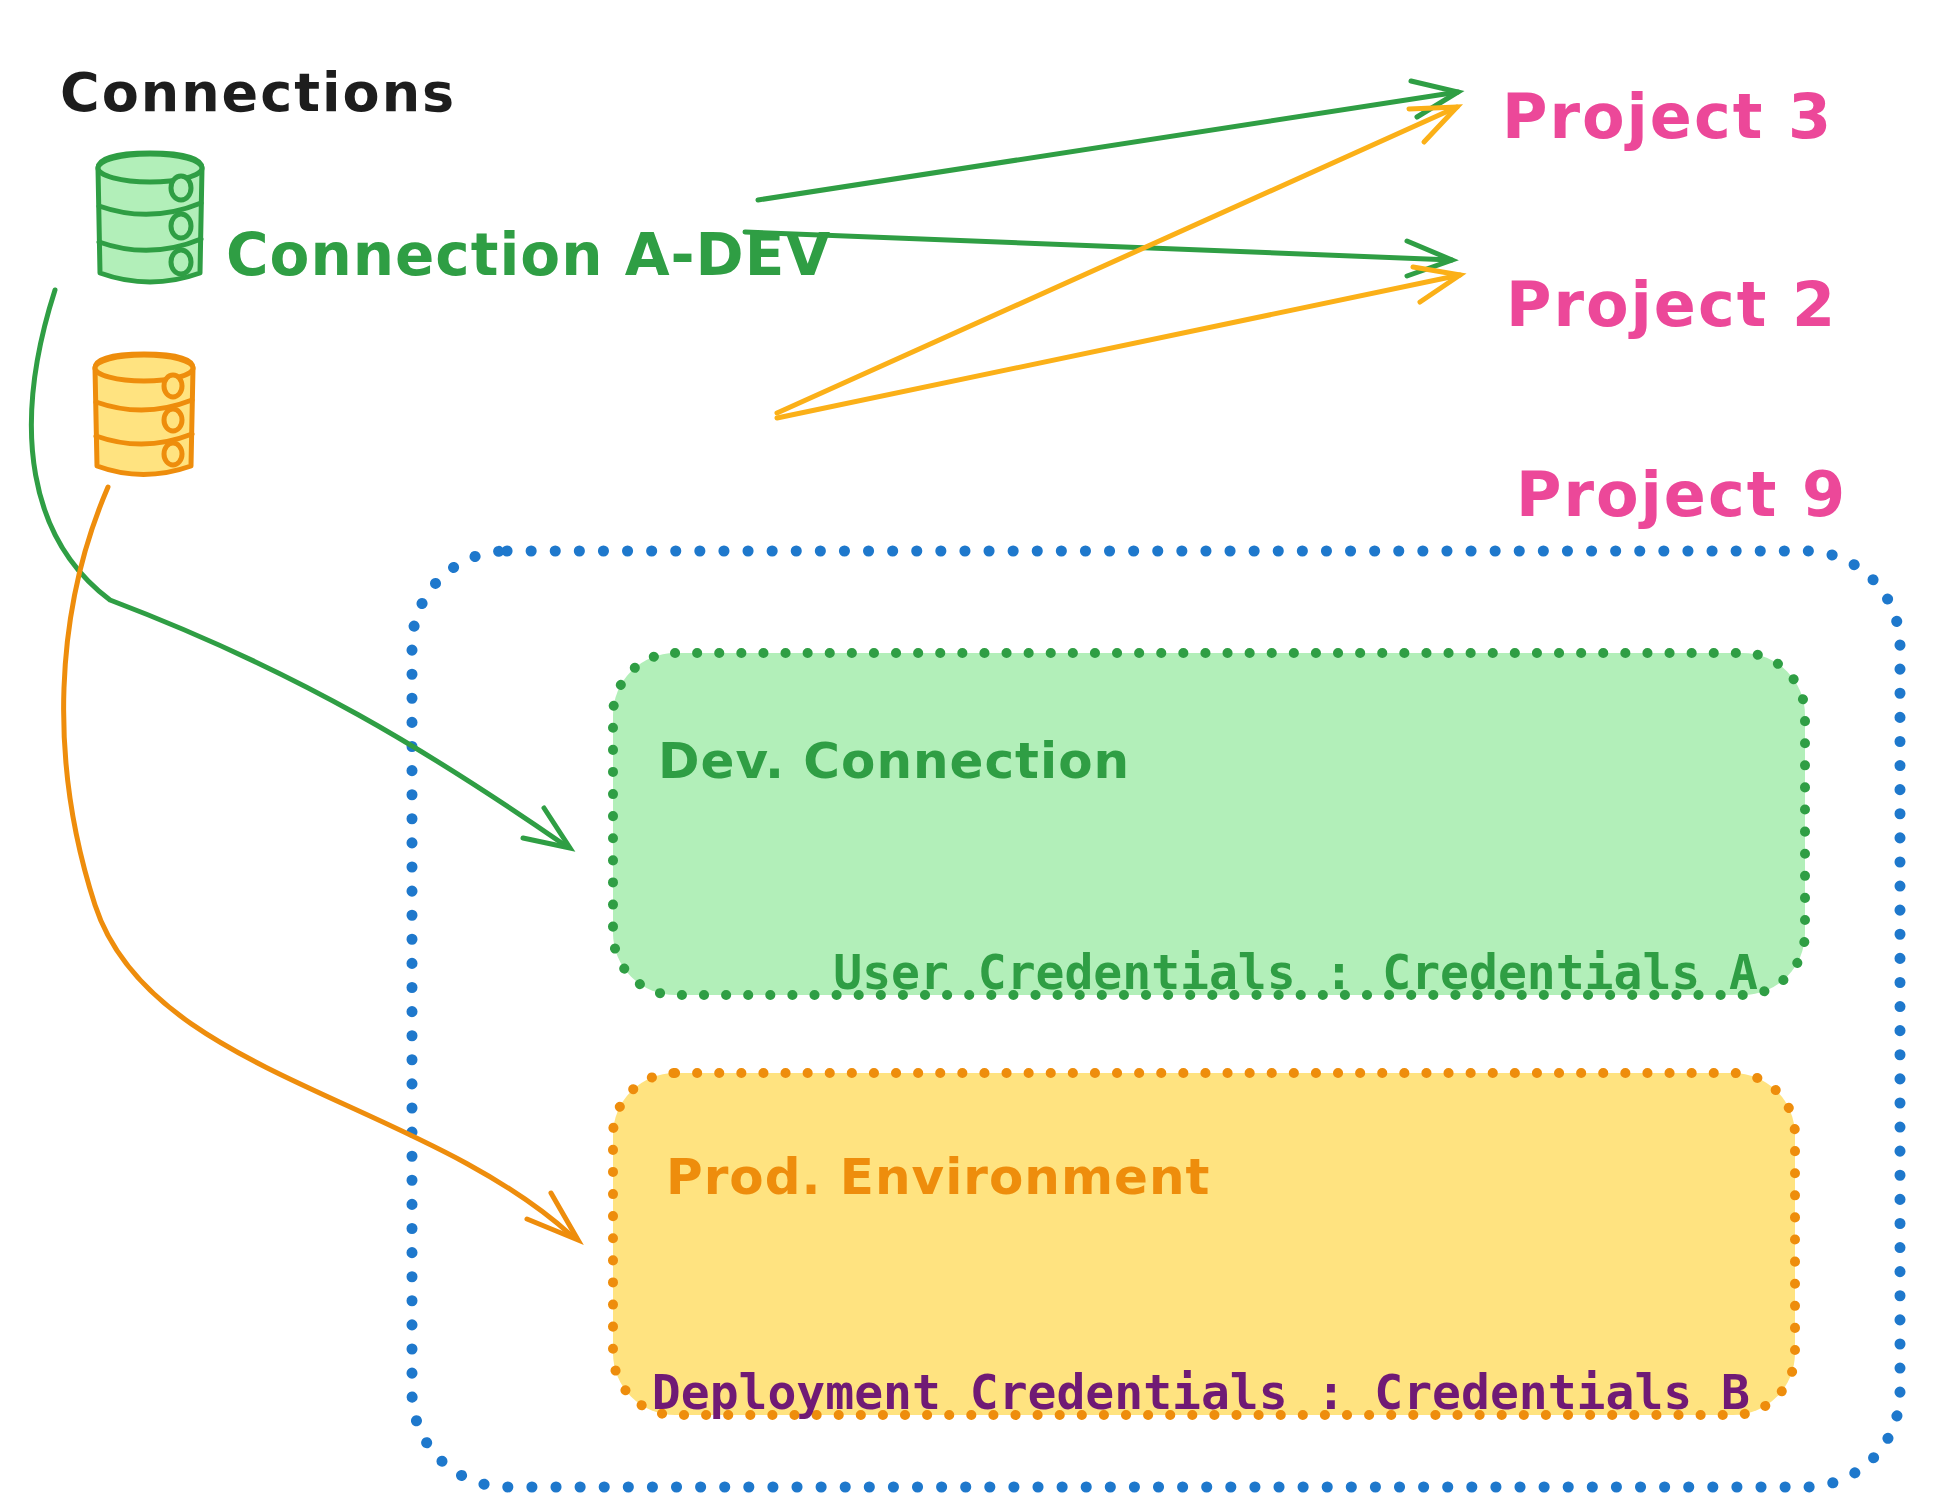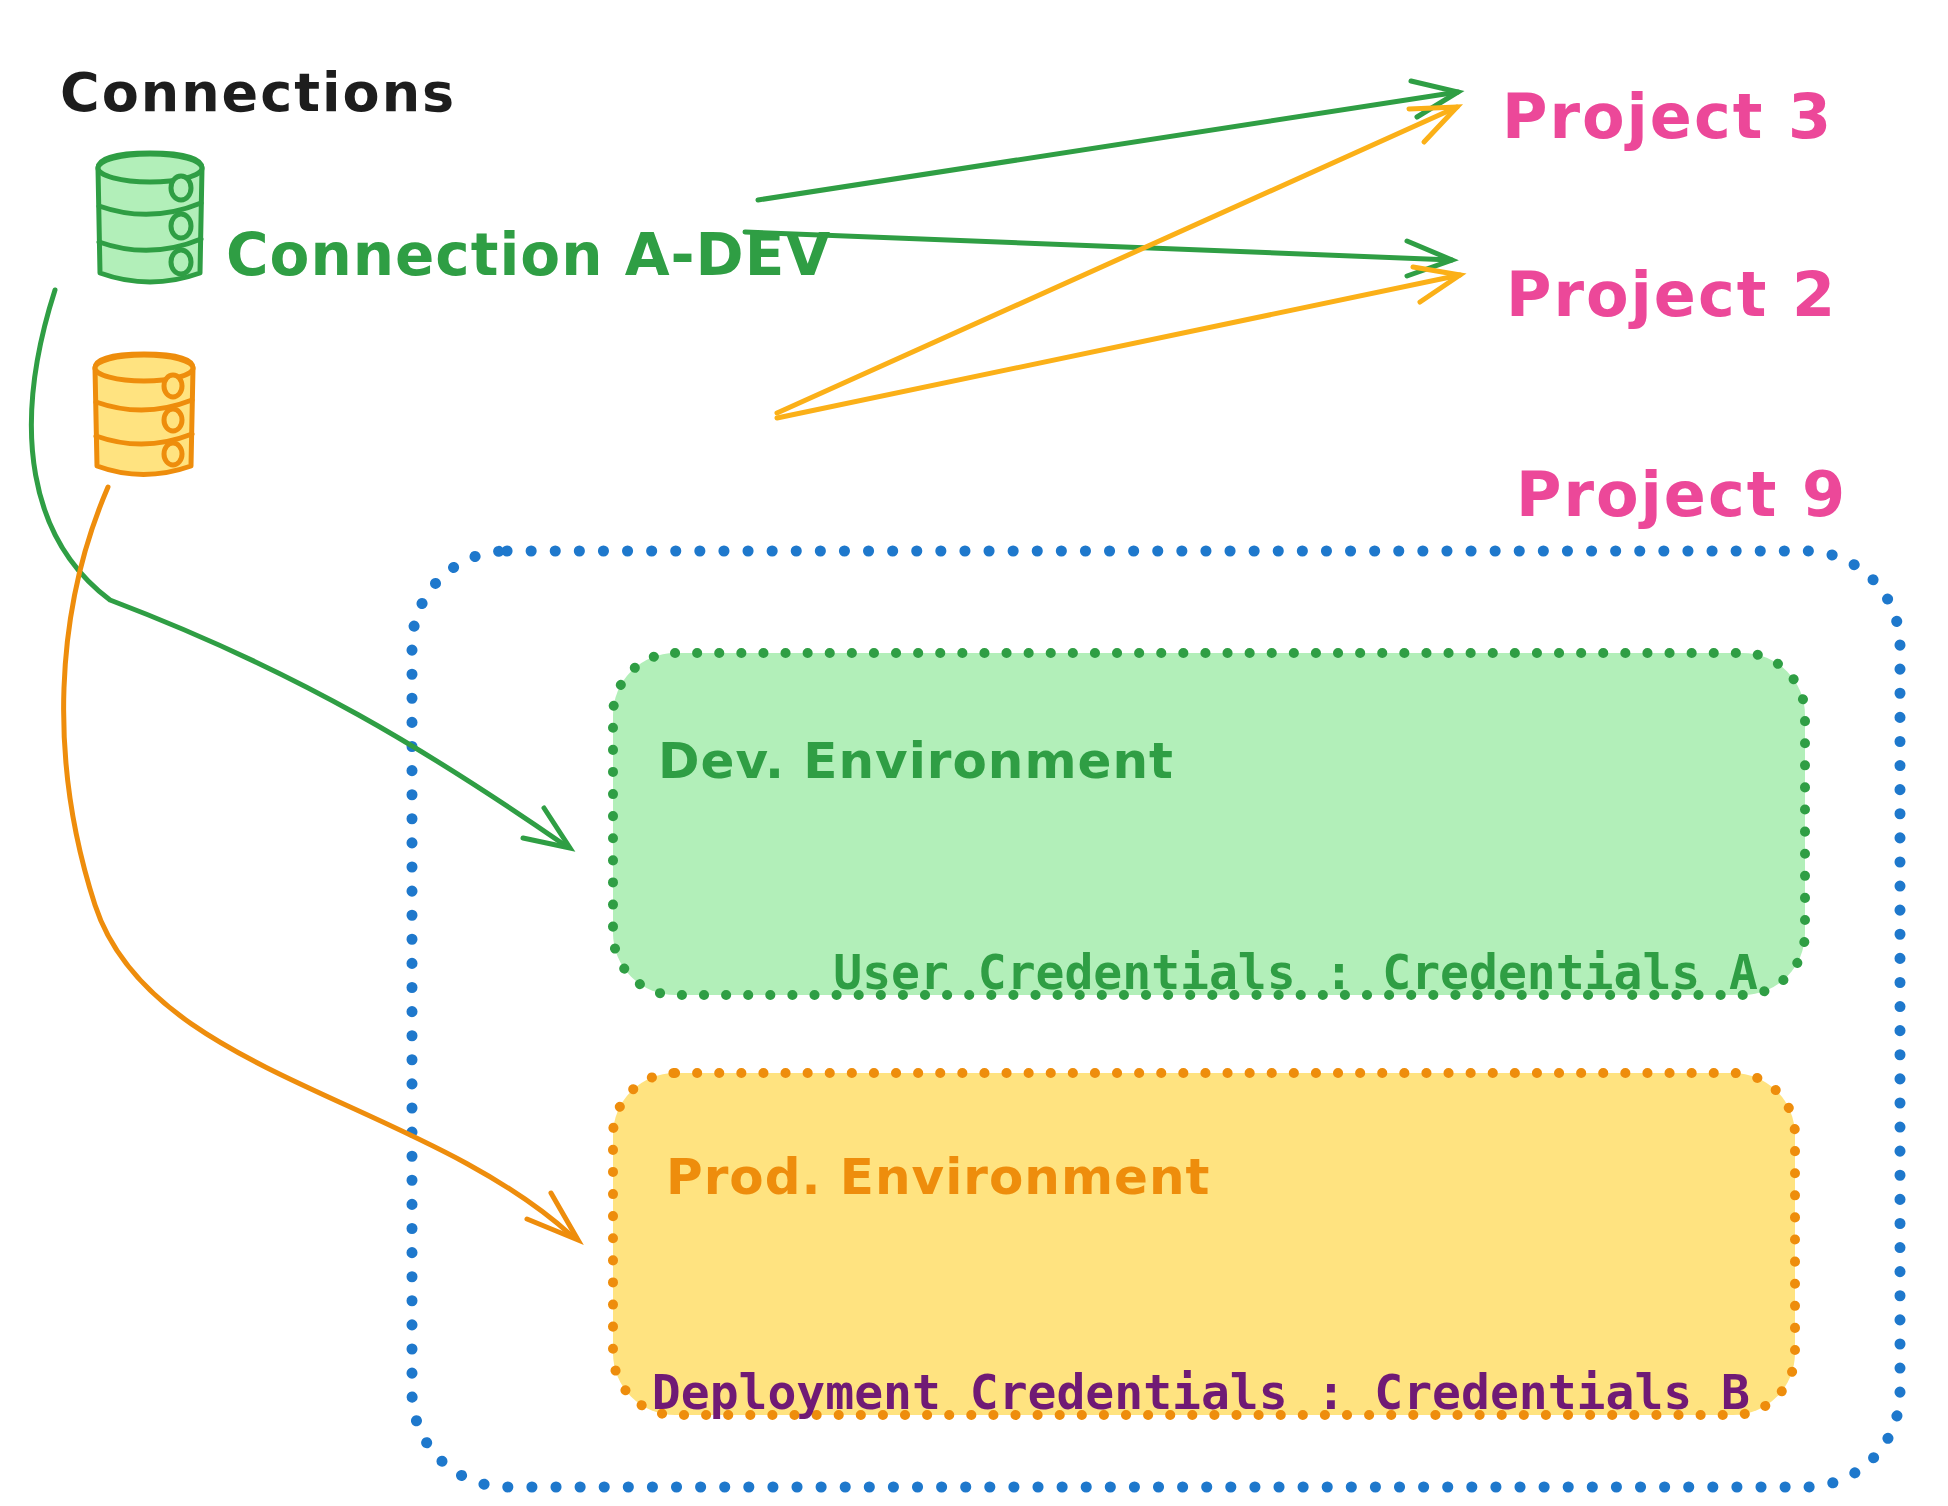--- a/index.html
+++ b/index.html
@@ -11,21 +11,21 @@
     font-family:"DejaVu Sans", sans-serif;
   }
   .shape-layer{position:absolute;left:0;top:0;width:1948px;height:1506px;}
   .txt{position:absolute;white-space:nowrap;line-height:1;font-weight:700;margin-top:44px;}
   .title{left:60px;top:22px;font-size:54px;color:#1d1d1d;letter-spacing:2px;}
   .conn-label{font-size:58px;letter-spacing:1px;}
   .conn-a{left:226px;top:182px;color:#2f9e44;}
   .conn-b{left:220px;top:384px;color:#ee8d0c;}
   .project-label{font-size:62px;color:#ec4899;letter-spacing:2px;}
   .p3{left:1502px;top:42px;}
-  .p2{left:1506px;top:220px;}
+  .p2{left:1506px;top:230px;}
   .p1{left:1516px;top:420px;}
   .env-title{font-size:50px;letter-spacing:1px;}
   .dev-title{left:658px;top:692px;color:#2f9e44;}
   .prod-title{left:666px;top:1108px;color:#ee8d0c;}
   .cred{font-family:"DejaVu Sans Mono", monospace;font-size:48px;font-weight:700;}
   .cred-a{right:190px;top:904px;color:#2f9e44;}
   .cred-b{right:198px;top:1324px;color:#701a75;}
 </style>
 </head>
 <body>
@@ -93,20 +93,20 @@
 
   <div class="txt conn-label conn-a">Connection A-DEV</div>
 
 
   <div class="txt project-label p3">Project 3</div>
 
   <div class="txt project-label p2">Project 2</div>
 
   <div class="txt project-label p1">Project 9</div>
 
-  <div class="txt env-title dev-title">Dev. Environment</div>
+  <div class="txt env-title dev-title">Dev. Connection</div>
 
   <div class="txt cred cred-a">User Credentials : Credentials A</div>
 
   <div class="txt env-title prod-title">Prod. Environment</div>
 
   <div class="txt cred cred-b">Deployment Credentials : Credentials B</div>
 </div>
 
 </body></html>

